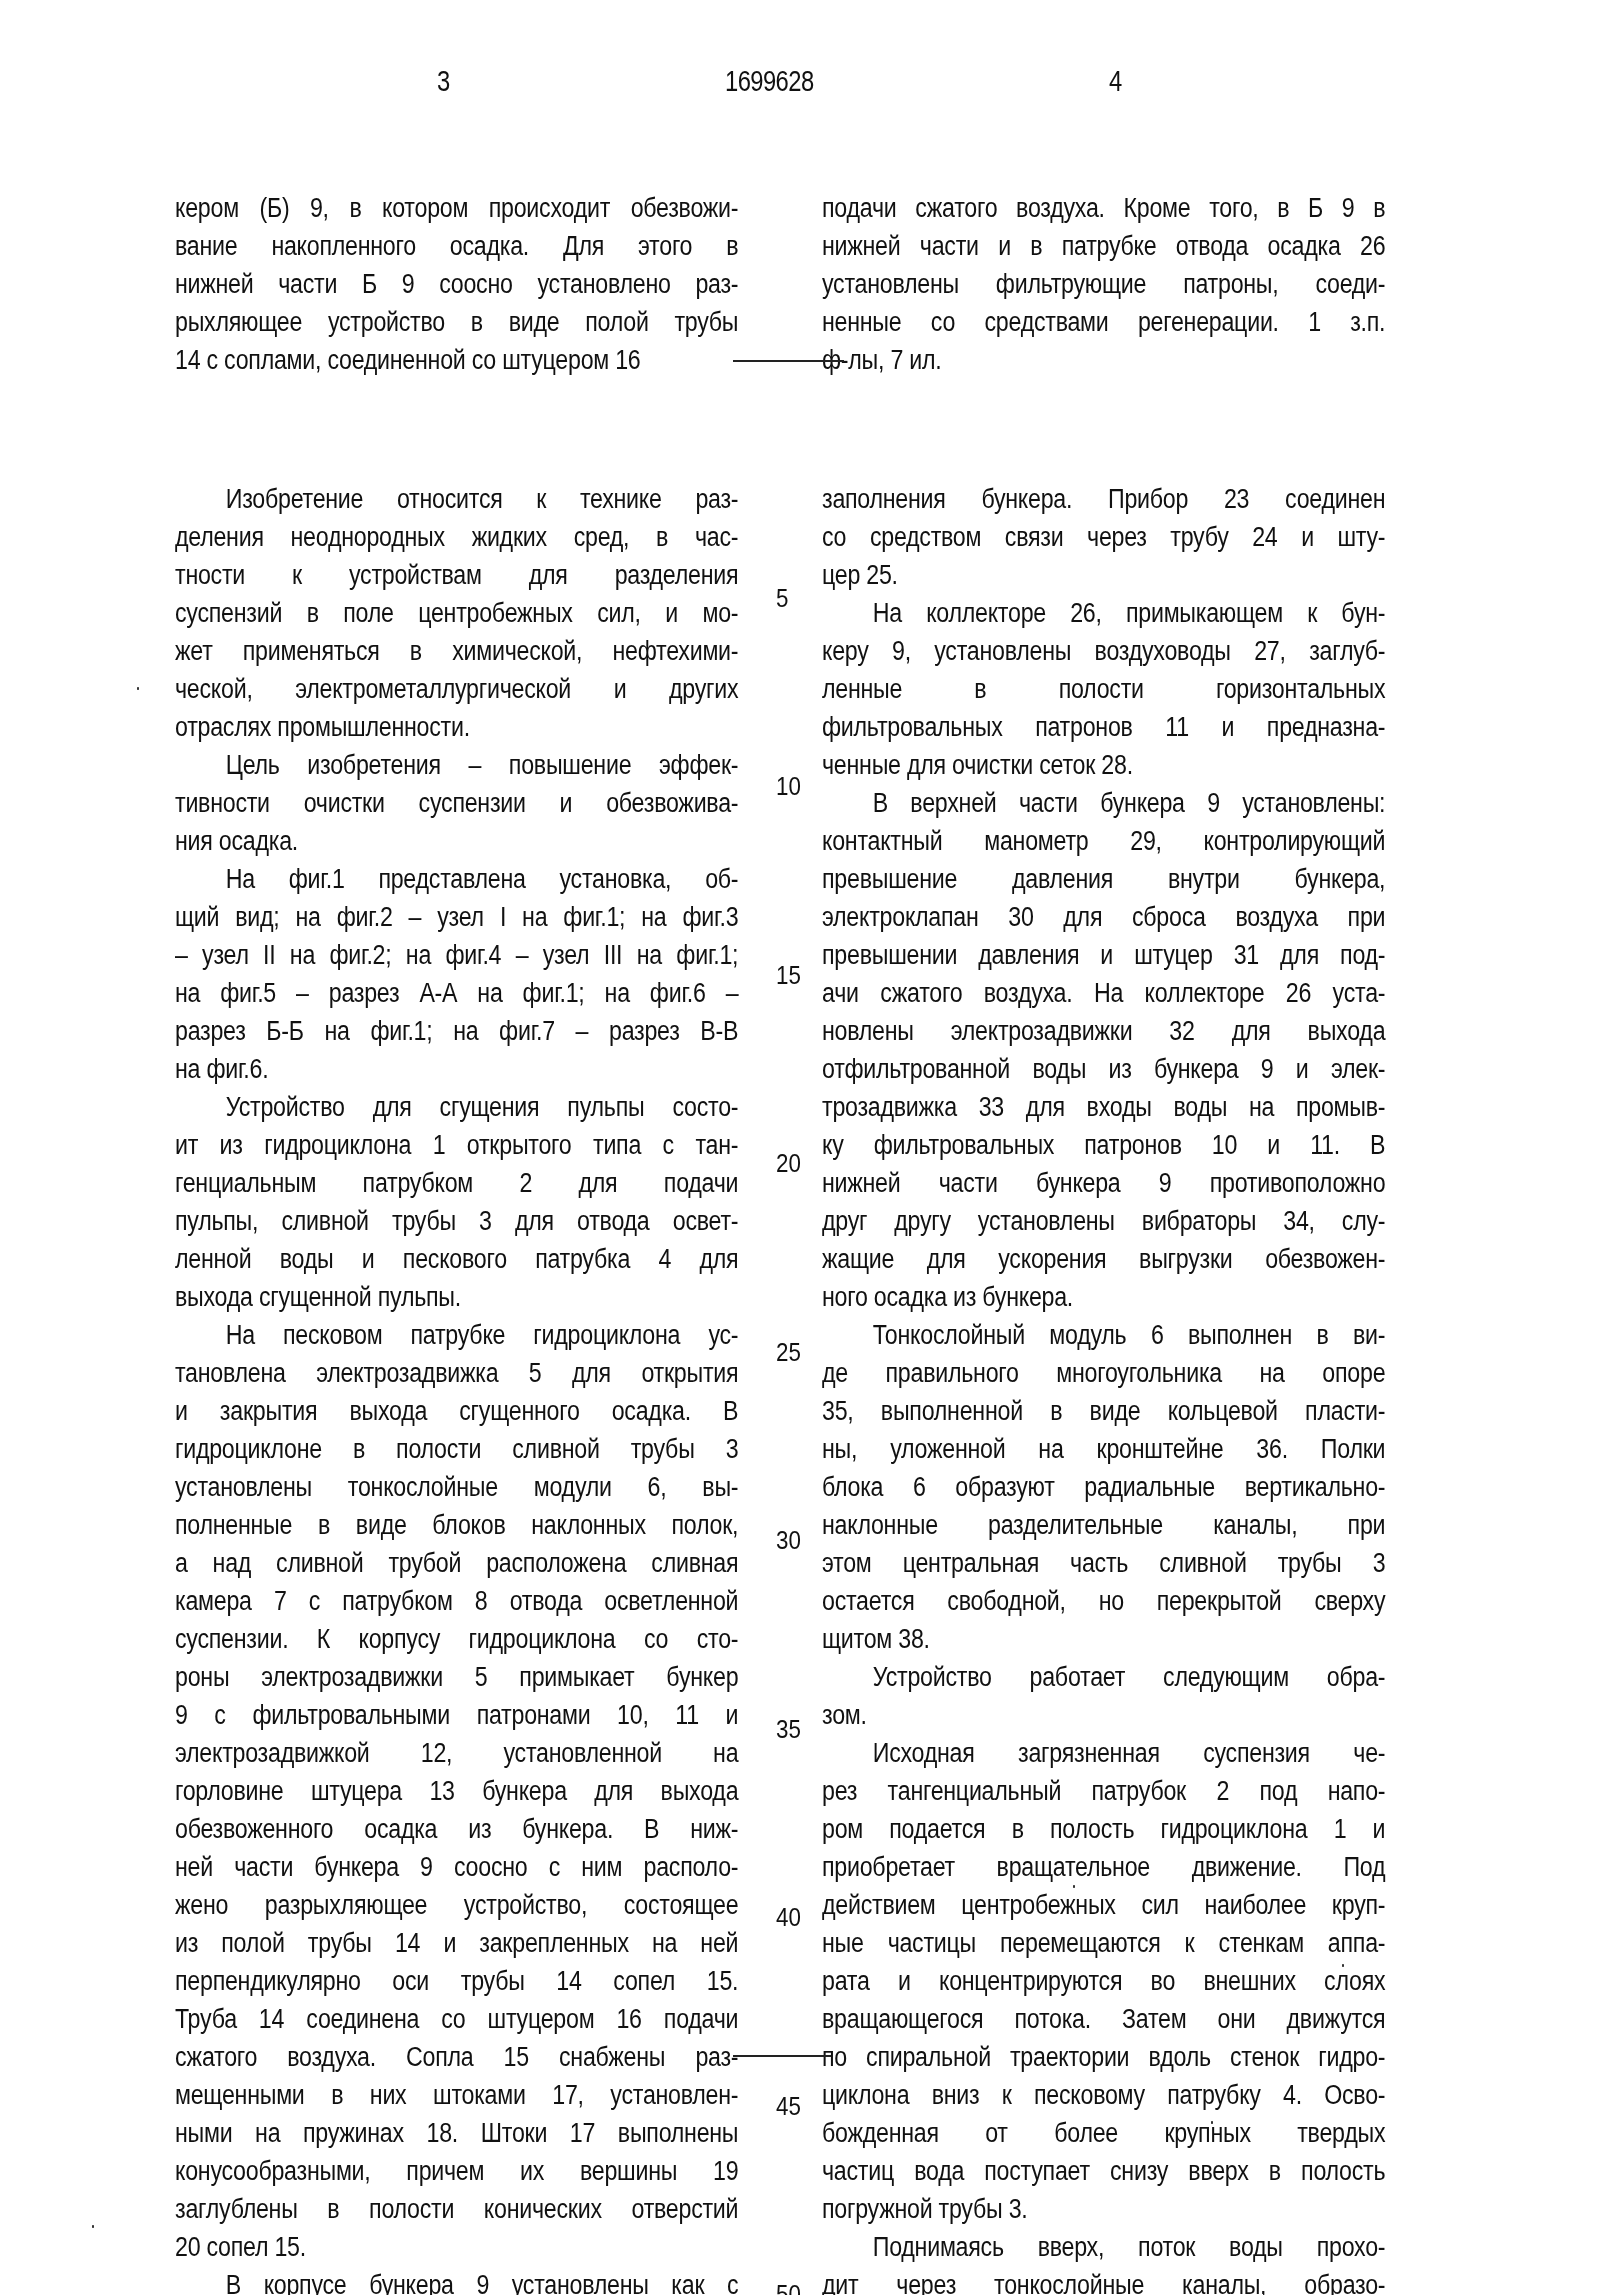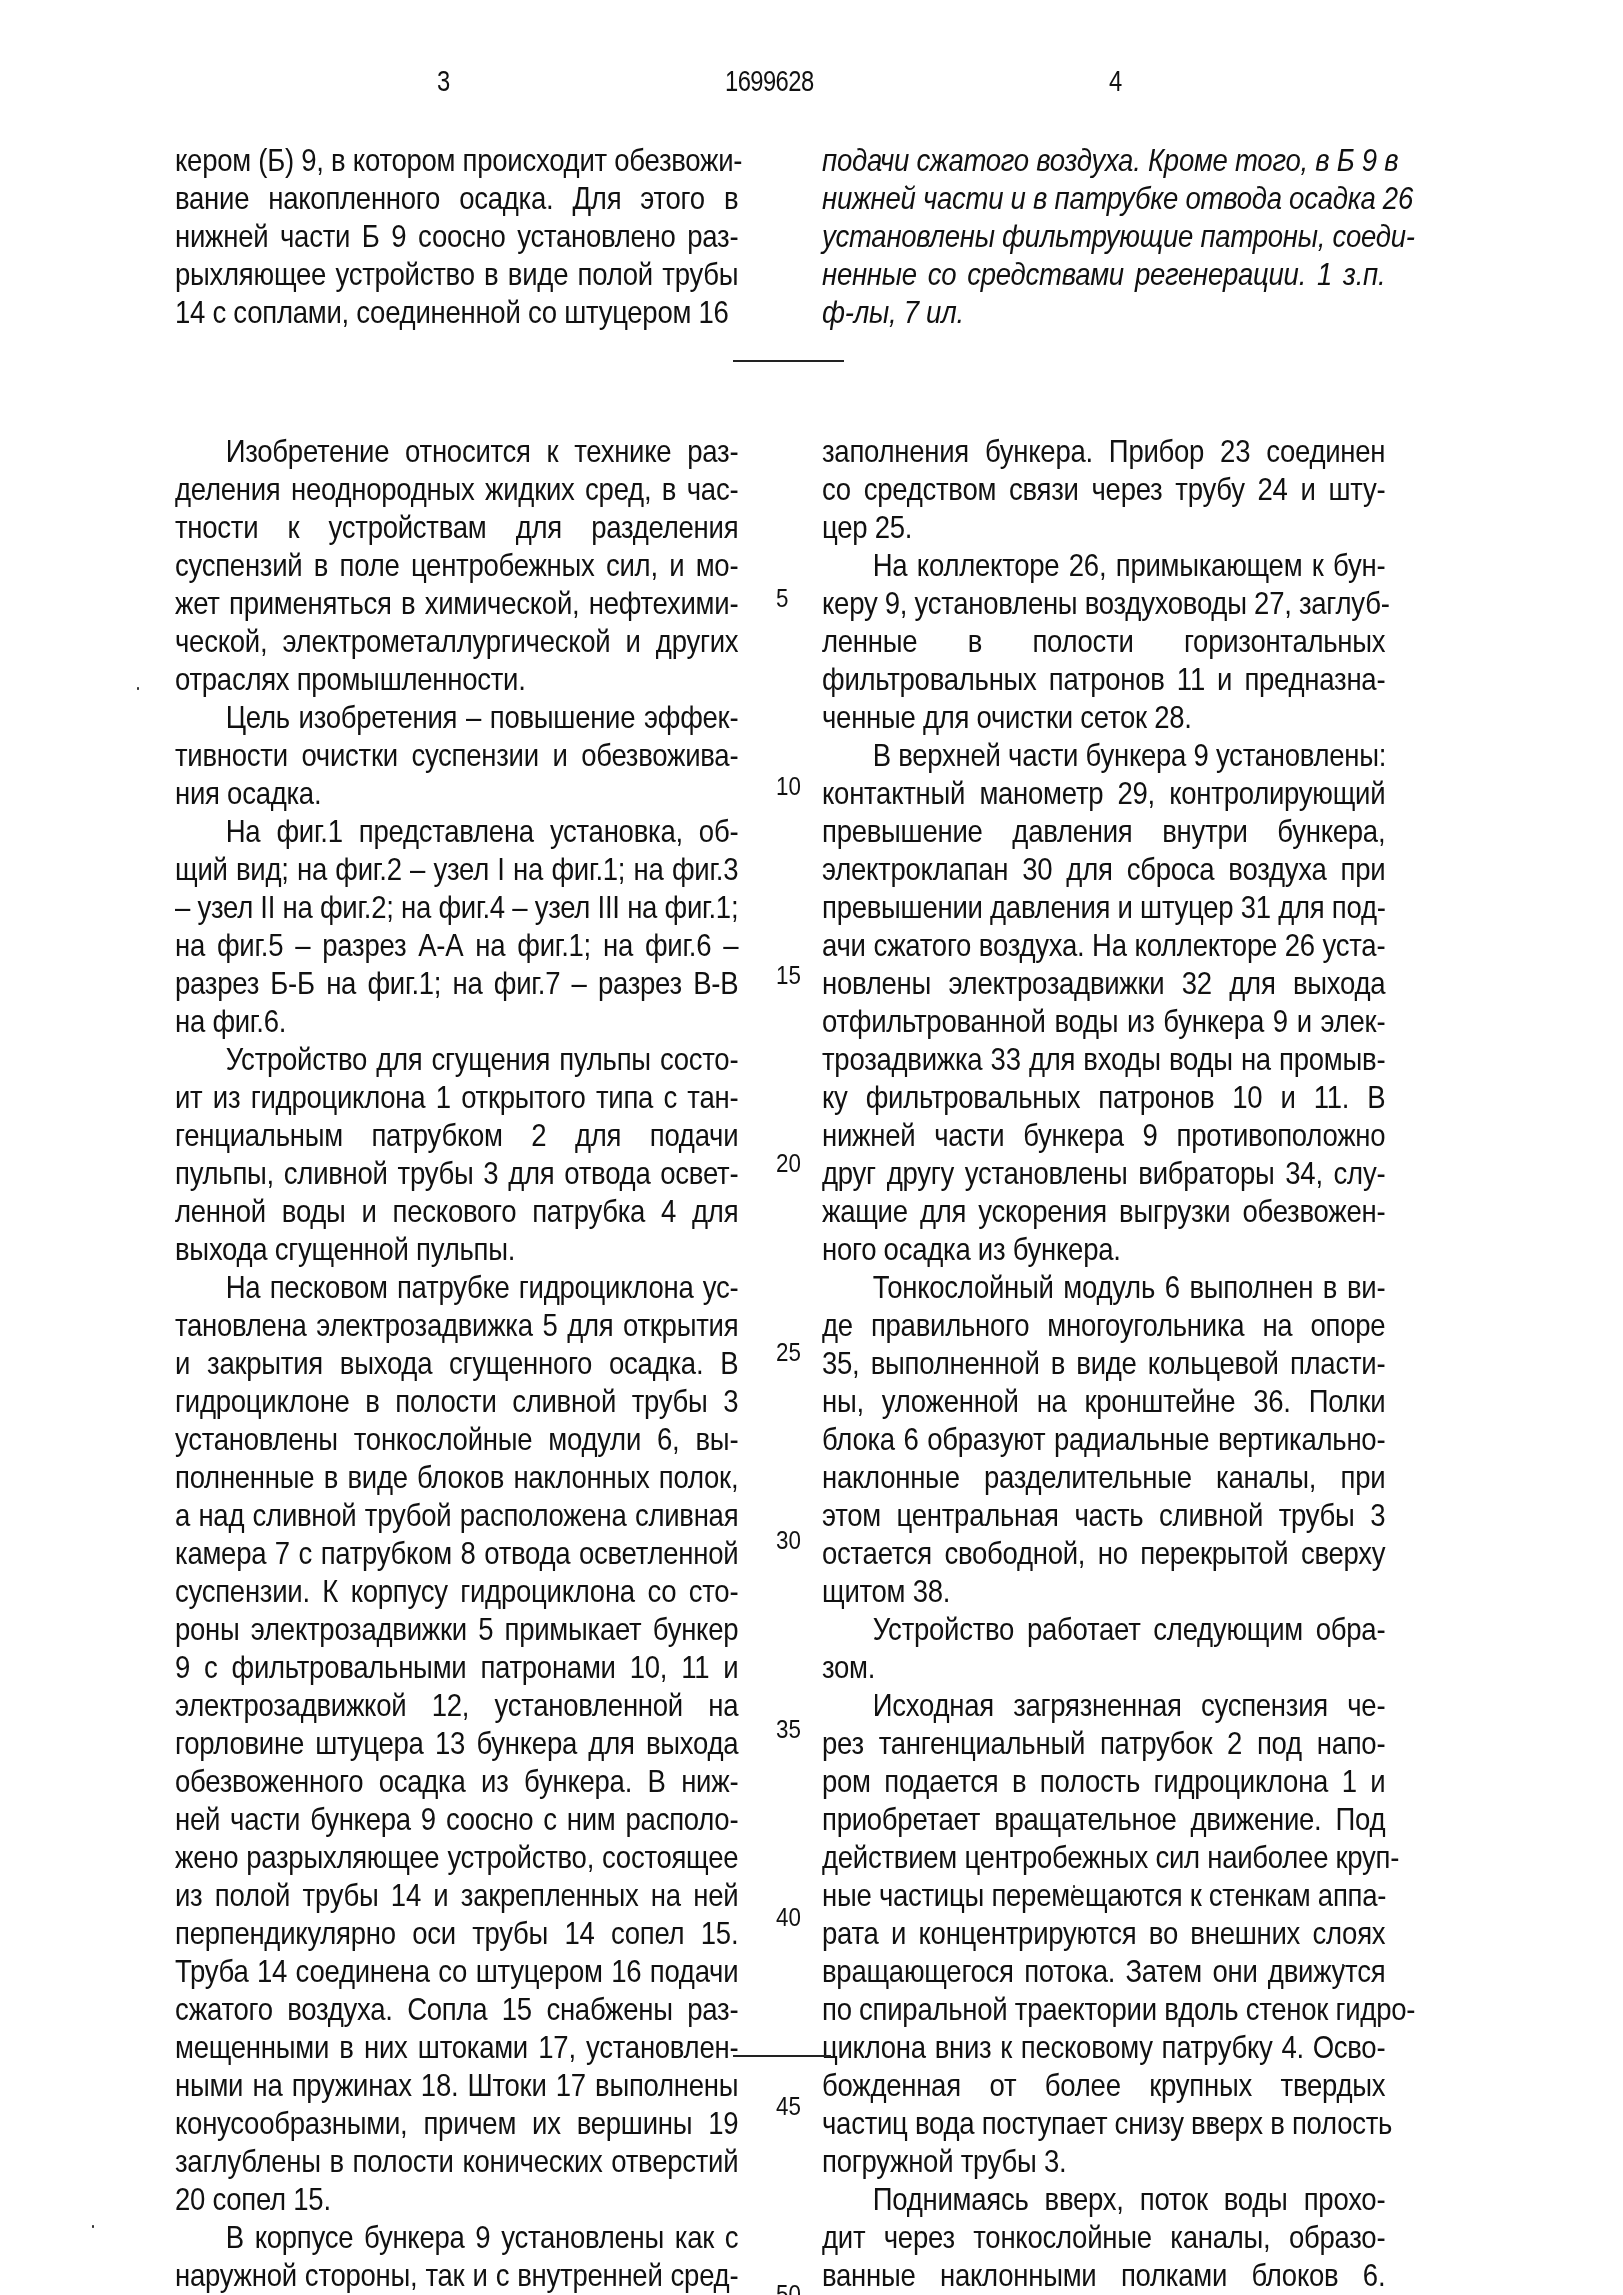--- a/index.html
+++ b/index.html
@@ -1,26 +1,26 @@
 <!DOCTYPE html>
 <html style="font-size:10.5px"><head>
 <meta charset="utf-8">
 <style>
   html, body { margin: 0; padding: 0; background: #ffffff; }
   body { width: 1623px; height: 2295px; position: relative; overflow: hidden;
          font-family: "Liberation Sans", "DejaVu Sans", sans-serif; color: #111; }
   .header { position: absolute; top: 65px; left: 0; width: 1623px; height: 46px; }
   .hdr { position: absolute; font-size: 29px; top: 0; letter-spacing: -0.7px; transform: scaleX(0.82); transform-origin: left top; }
-  .col { position: absolute; font-size: 32px; line-height: 38px; letter-spacing: -0.3px; }
+  .col { position: absolute; font-size: 27px; line-height: 38px; letter-spacing: -0.3px; margin-top: 48px; }
   .col .ln { display: block; white-space: nowrap; text-align: justify; text-align-last: justify; height: 38px; overflow: visible; }
   .col .ln.last { text-align-last: left; }
   .col .ln.indent { padding-left: 59px; }
   .narrow { transform: scaleX(0.86); transform-origin: left top; }
   .abstract-left { left: 175px; top: 141px; width: 655px; }
-  .abstract-right { left: 822px; top: 141px; width: 655px; font-style: italic; }
+  .abstract-right { left: 822px; top: 141px; width: 655px; }
   .body-left { left: 175px; top: 432px; width: 655px; }
   .body-right { left: 822px; top: 432px; width: 655px; }
   .rule { position: absolute; height: 2px; background: #222; }
   .linenums { position: absolute; left: 776px; top: 432px; width: 39px; font-size: 26px; }
   .linenums span { position: absolute; left: 0; transform: scaleX(0.86); transform-origin: left top; }
   .speck { position: absolute; width: 2px; height: 2.6px; background: #333; border-radius: 0.7px; }
 </style>
 </head>
 <body>
 

